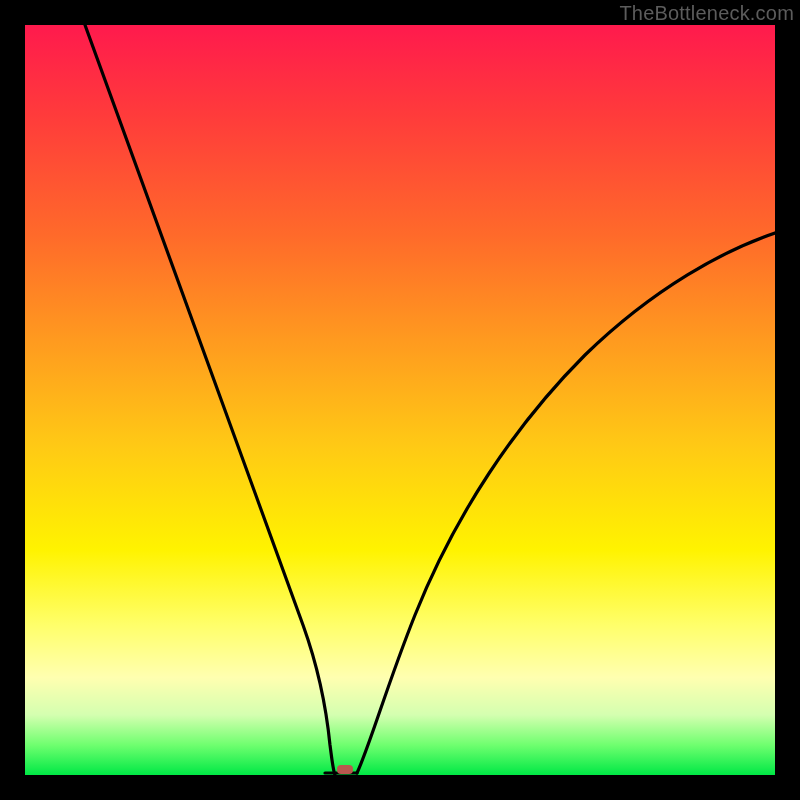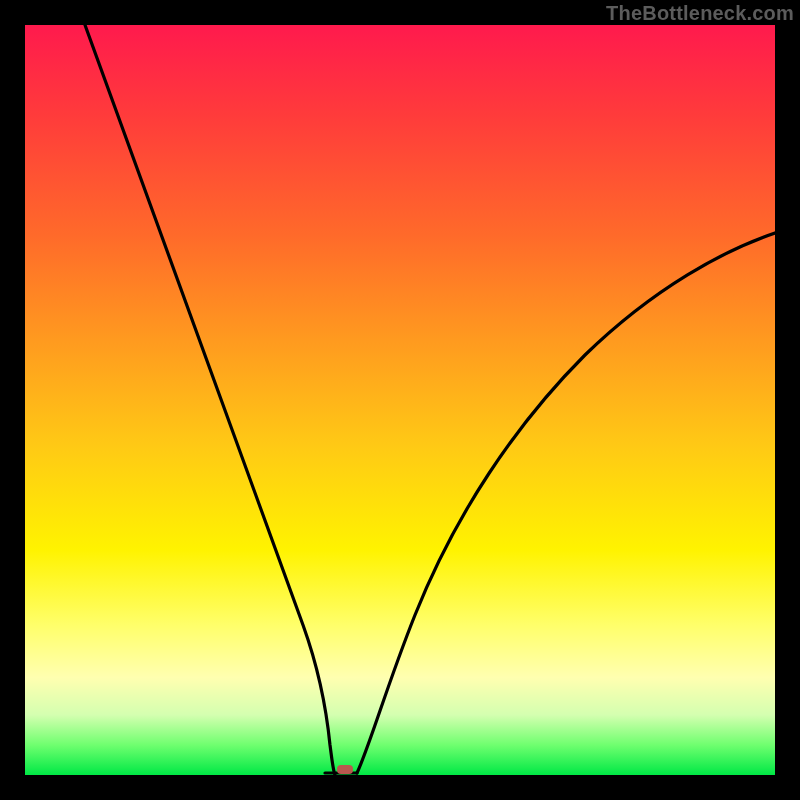--- a/index.html
+++ b/index.html
@@ -45,21 +45,21 @@
     top: 0;
     width: 750px;
     height: 750px;
   }
   .watermark {
     position: absolute;
     top: 2px;
     right: 6px;
     color: #5c5c5c;
     font-size: 20px;
-    font-weight: 700;
+    font-weight: 400;
     letter-spacing: 0.2px;
   }
   .marker {
     position: absolute;
     width: 16px;
     height: 9px;
     background: #b7584e;
     border-radius: 4px;
   }
 </style>

